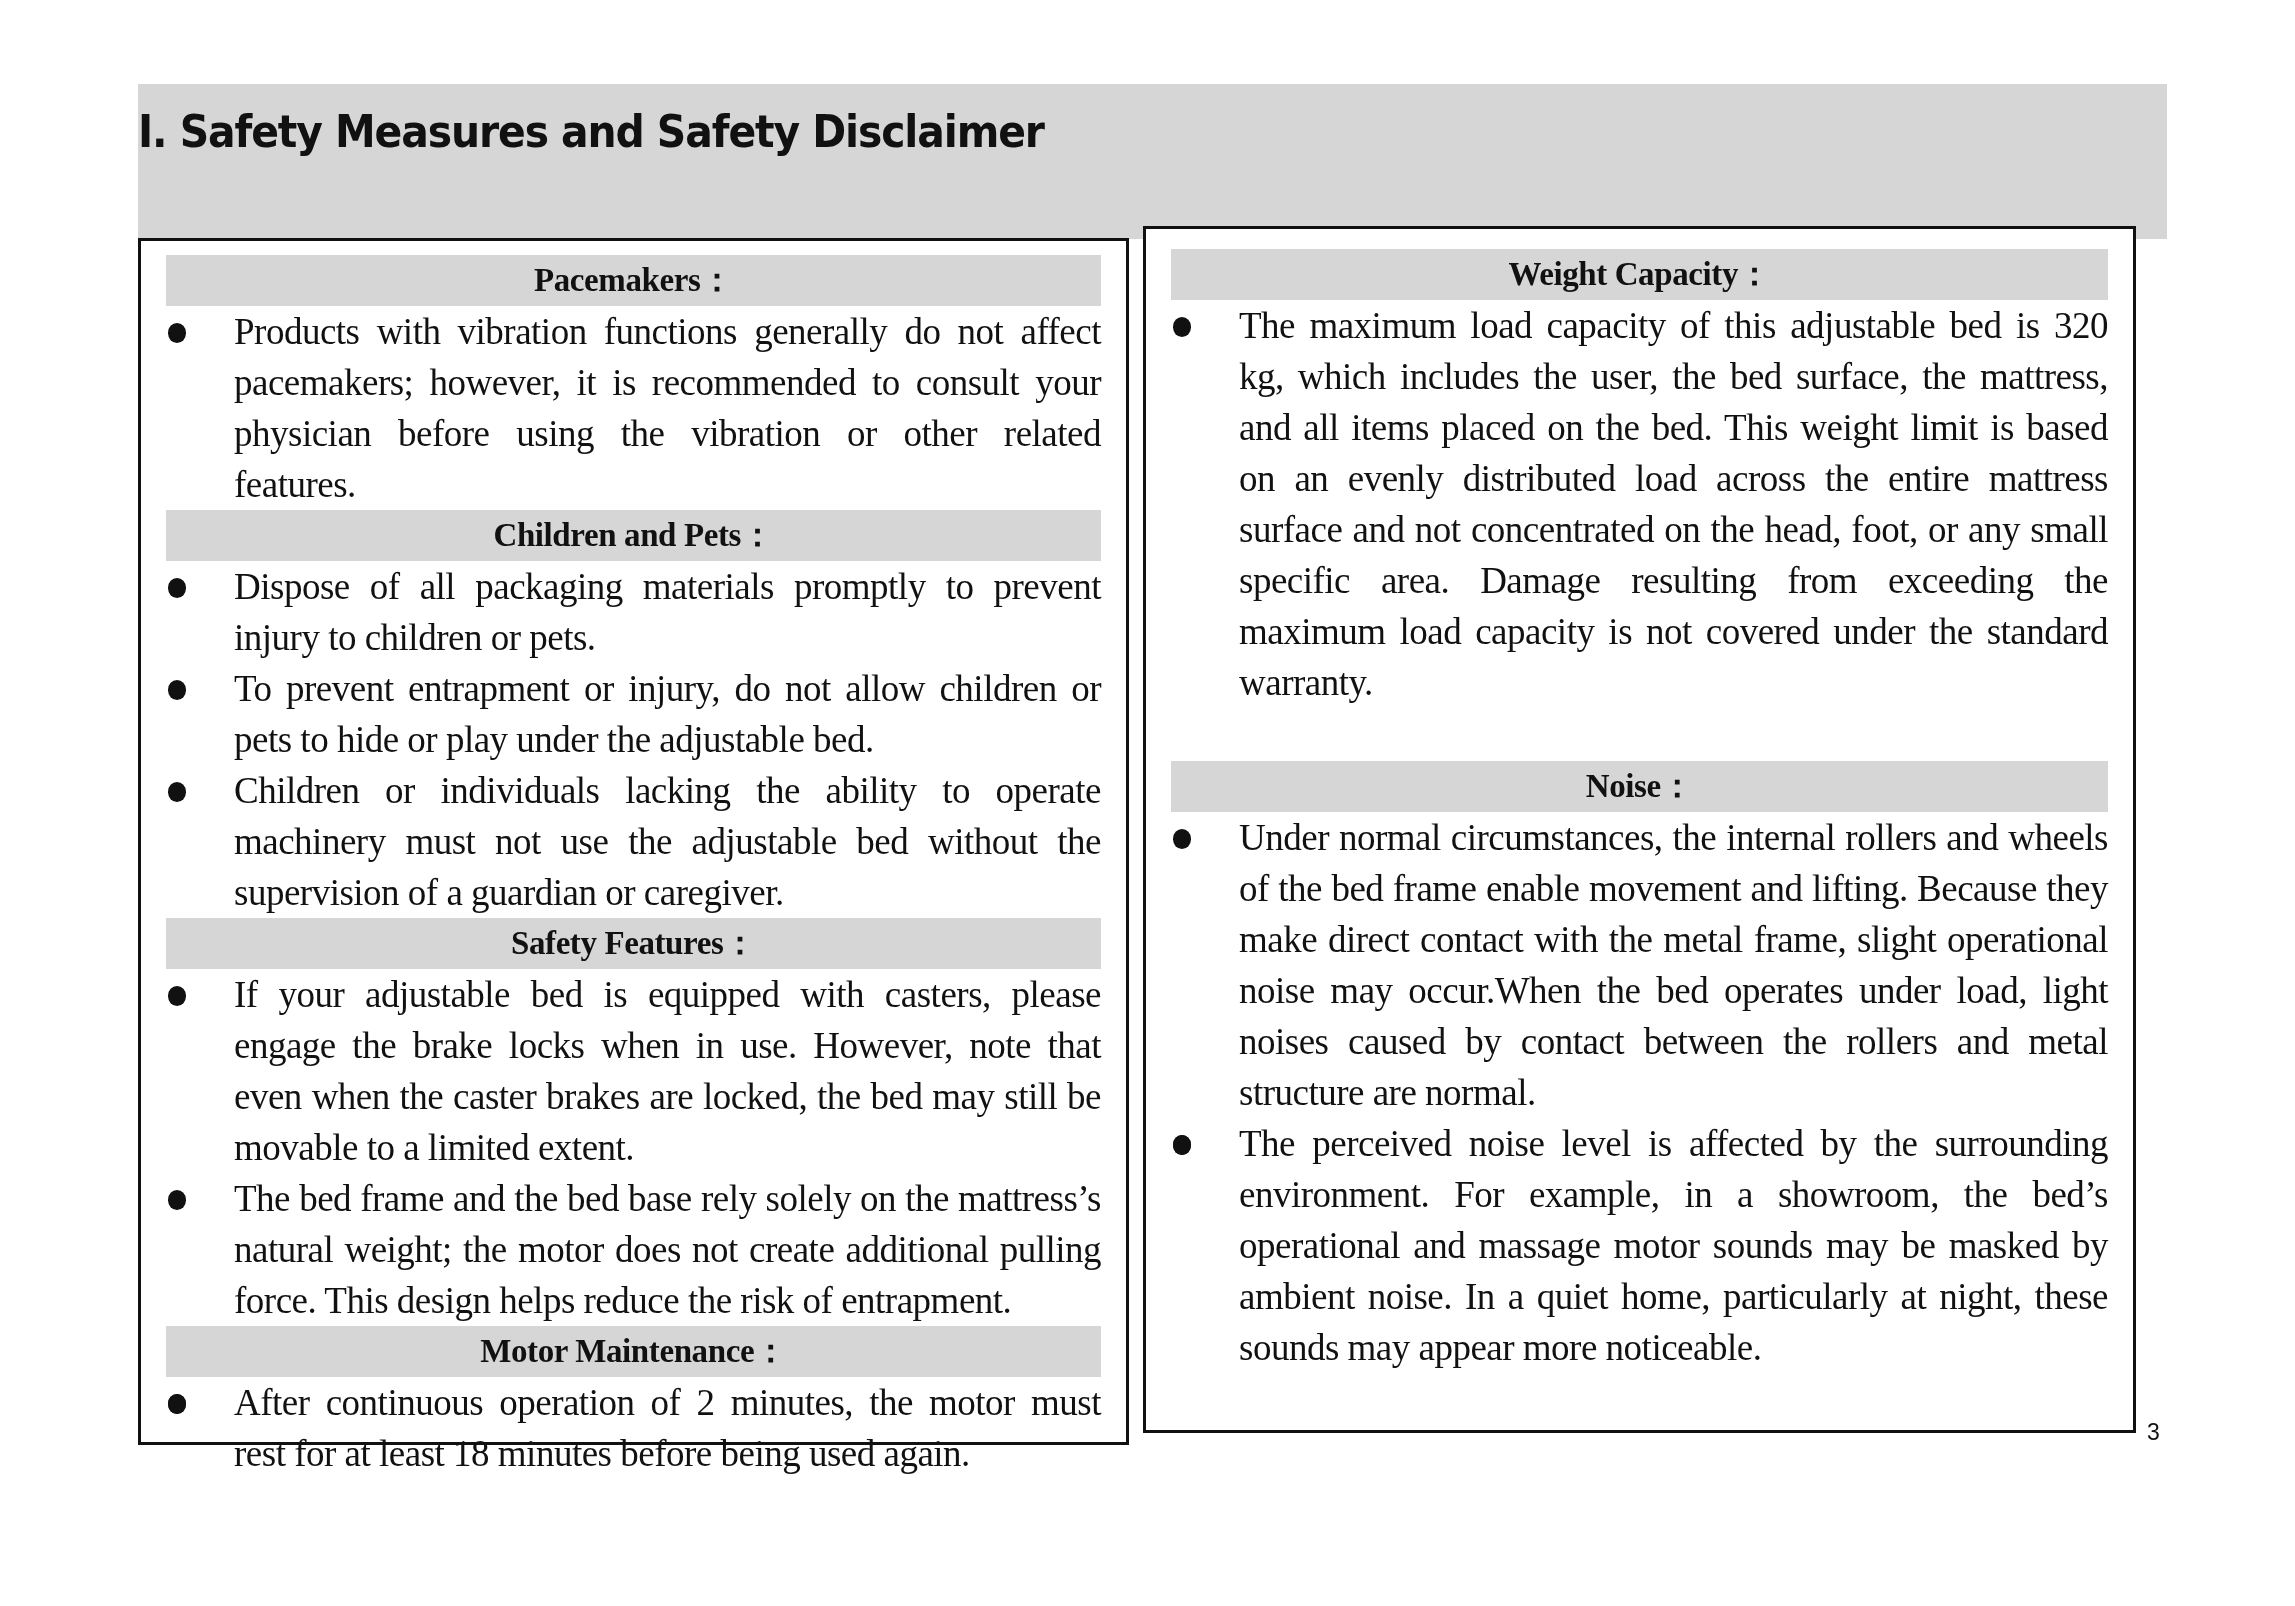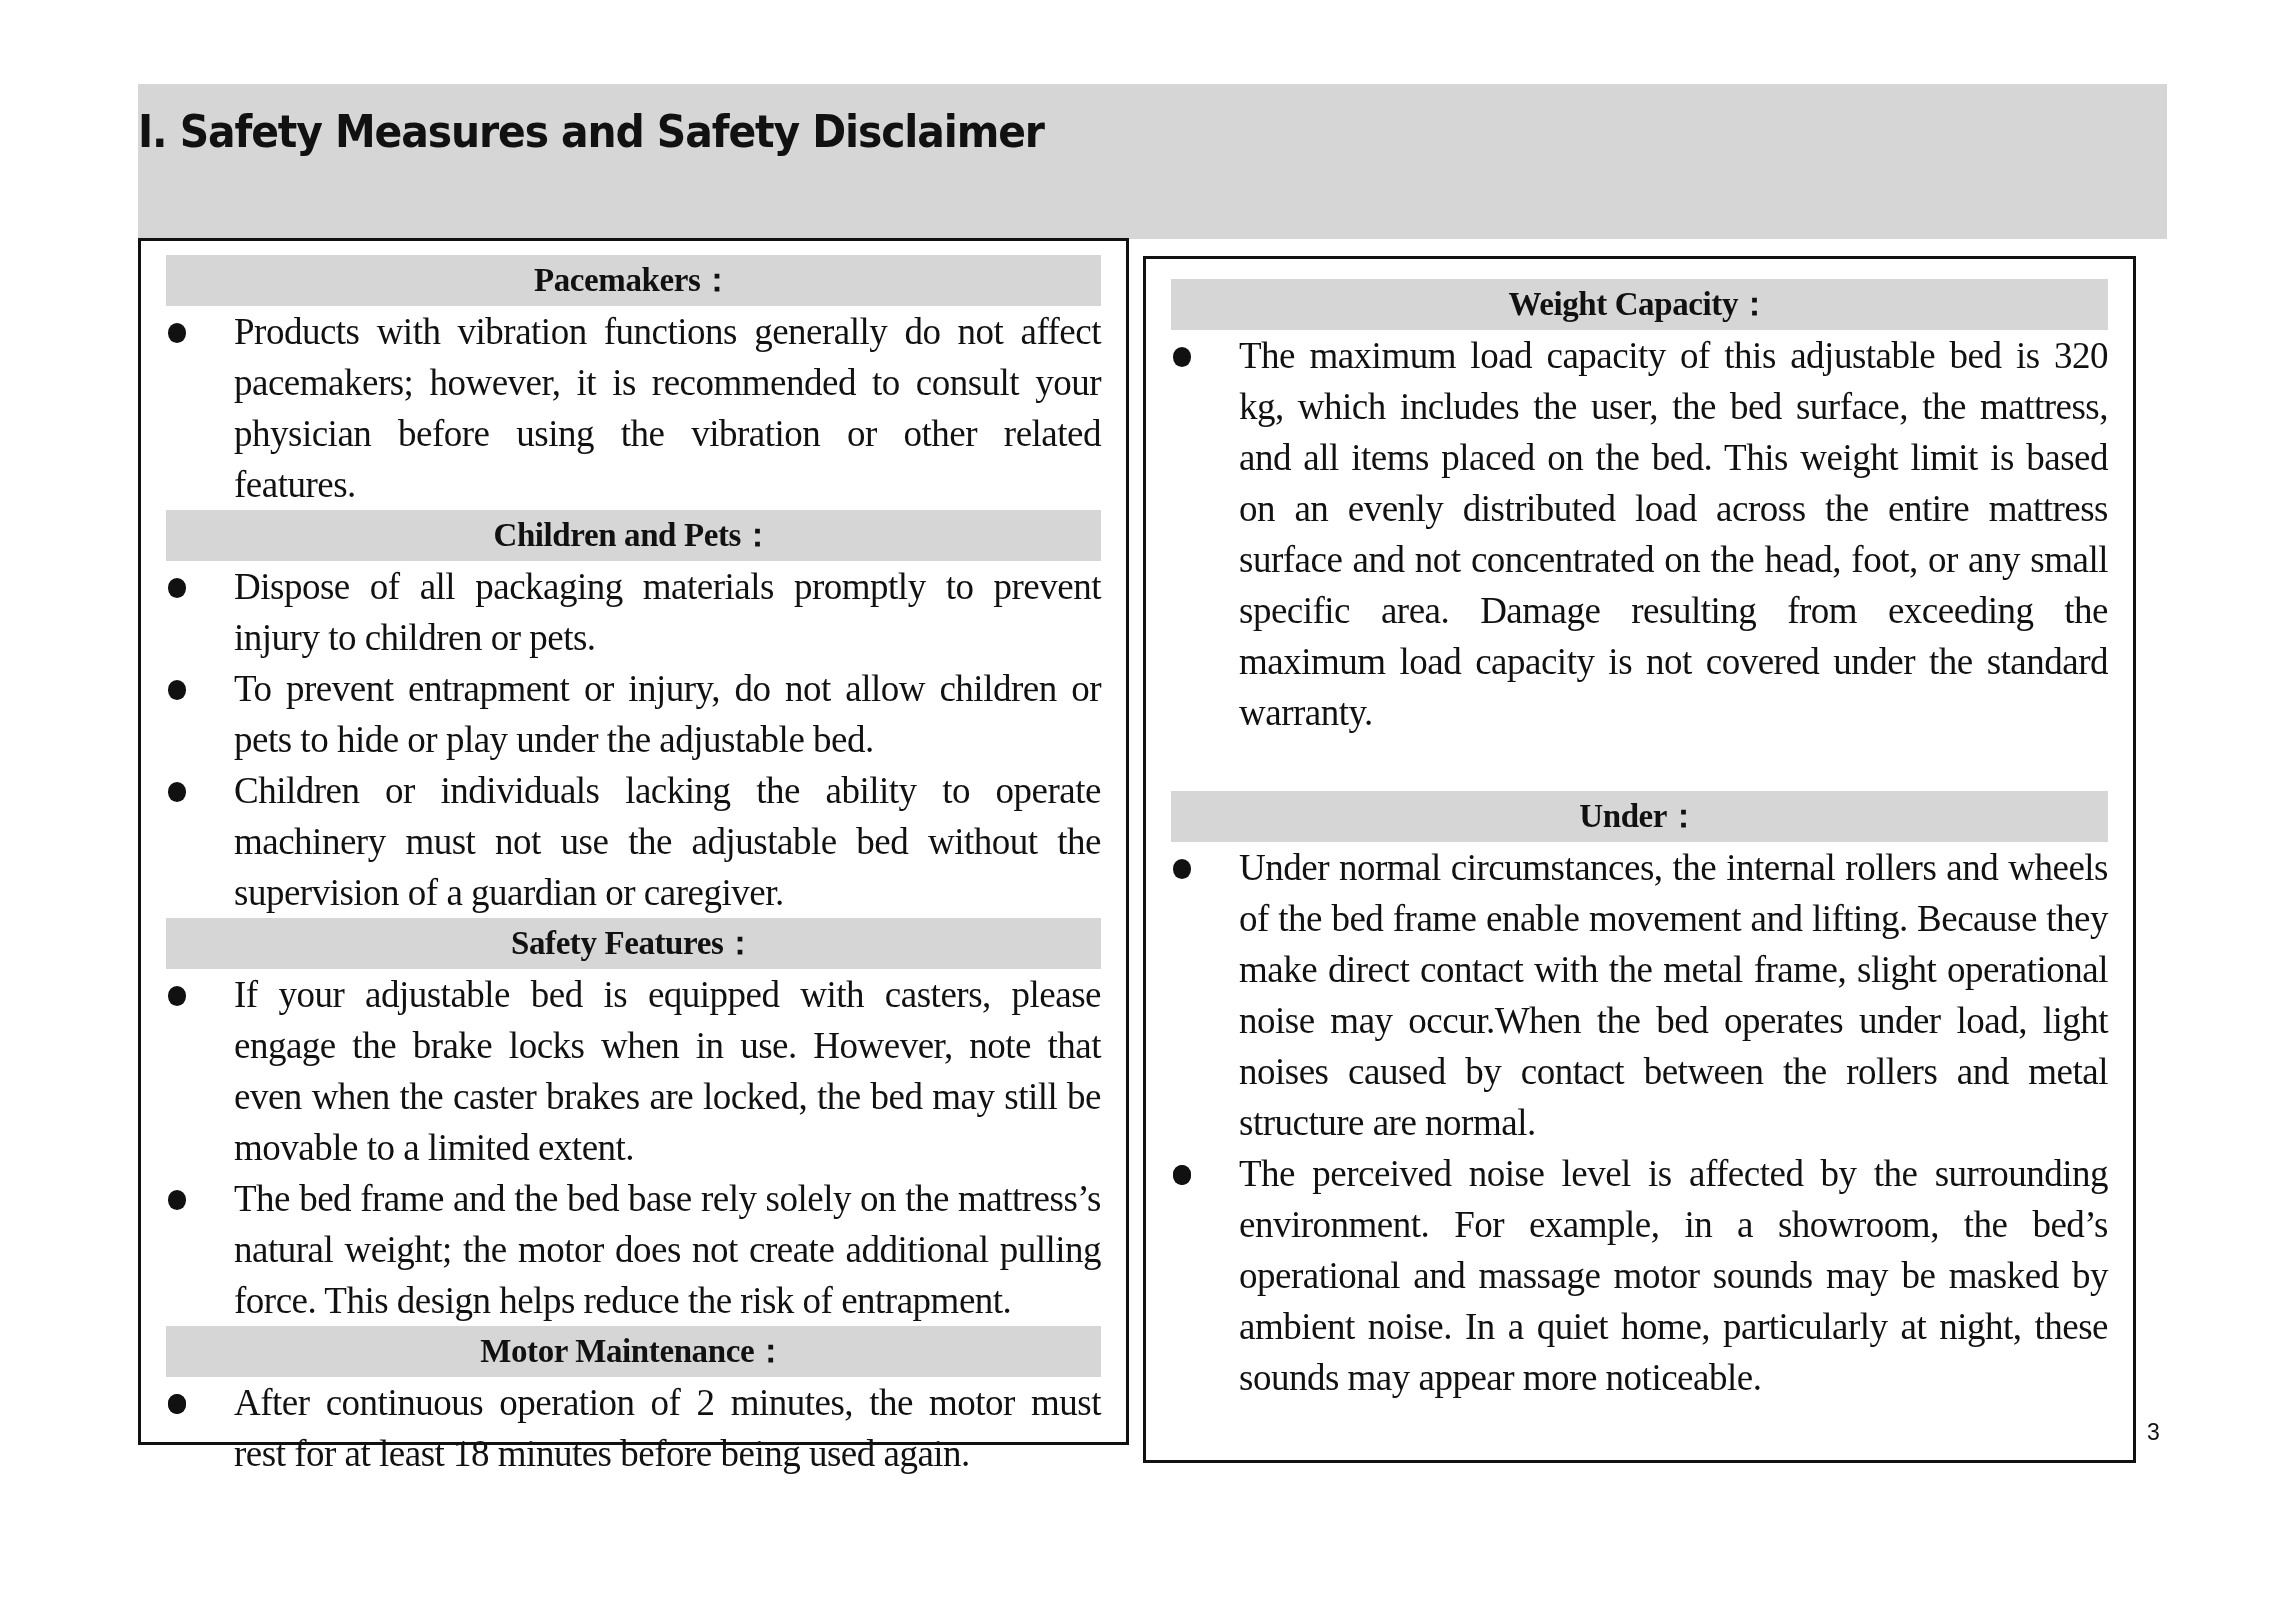--- a/index.html
+++ b/index.html
@@ -12,21 +12,21 @@
   .title-band h1 {
     margin: 0; position: absolute; left: 0; top: 22px;
     font-family: "DejaVu Sans", sans-serif; font-weight: bold; font-size: 44px;
     letter-spacing: -1.2px; color: #111; white-space: nowrap;
     transform: scaleX(0.93); transform-origin: left center;
   }
   .panel {
     position: absolute; border: 3.9px solid #111; box-sizing: border-box; background: #fff;
   }
   .panel.left  { left: 138px;  top: 238px; width: 991px; height: 1207px; }
-  .panel.right { left: 1143px; top: 256px; width: 993px; height: 1207px; }
+  .panel.right { left: 1143px; top: 226px; width: 993px; height: 1207px; }
   .panel-inner { position: absolute; left: 25px; right: 25px; }
   .panel.left .panel-inner { top: 14px; }
   .panel.right .panel-inner { top: 20px; }
   .sec-head {
     background: #d6d6d6; height: 51px; line-height: 51px;
     font-family: "Liberation Serif", serif; font-weight: bold; font-size: 33px;
     color: #111; padding-left: 0; margin: 0;
     letter-spacing: -0.4px;
     text-align: center;
   }
@@ -97,21 +97,21 @@
     <section>
       <div class="sec-head">Weight Capacity：</div>
       <ul class="bullets">
         <li><span class="dot"></span><span>The maximum load capacity of this adjustable bed is 320 kg, which includes the user, the bed surface, the mattress, and all items placed on the bed. This weight limit is based on an evenly distributed load across the entire mattress surface and not concentrated on the head, foot, or any small specific area. Damage resulting from exceeding the maximum load capacity is not covered under the standard warranty.</span></li>
       </ul>
     </section>
 
     <div class="gap"></div>
 
     <section>
-      <div class="sec-head">Under：</div>
+      <div class="sec-head">Noise：</div>
       <ul class="bullets">
         <li><span class="dot"></span><span>Under normal circumstances, the internal rollers and wheels of the bed frame enable movement and lifting. Because they make direct contact with the metal frame, slight operational noise may occur.When the bed operates under load, light noises caused by contact between the rollers and metal structure are normal.</span></li>
         <li><span class="dot"></span></li>
         <li><span class="dot"></span><span>The perceived noise level is affected by the surrounding environment. For example, in a showroom, the bed’s operational and massage motor sounds may be masked by ambient noise. In a quiet home, particularly at night, these sounds may appear more noticeable.</span></li>
       </ul>
     </section>
 
   </div>
 </div>
 

